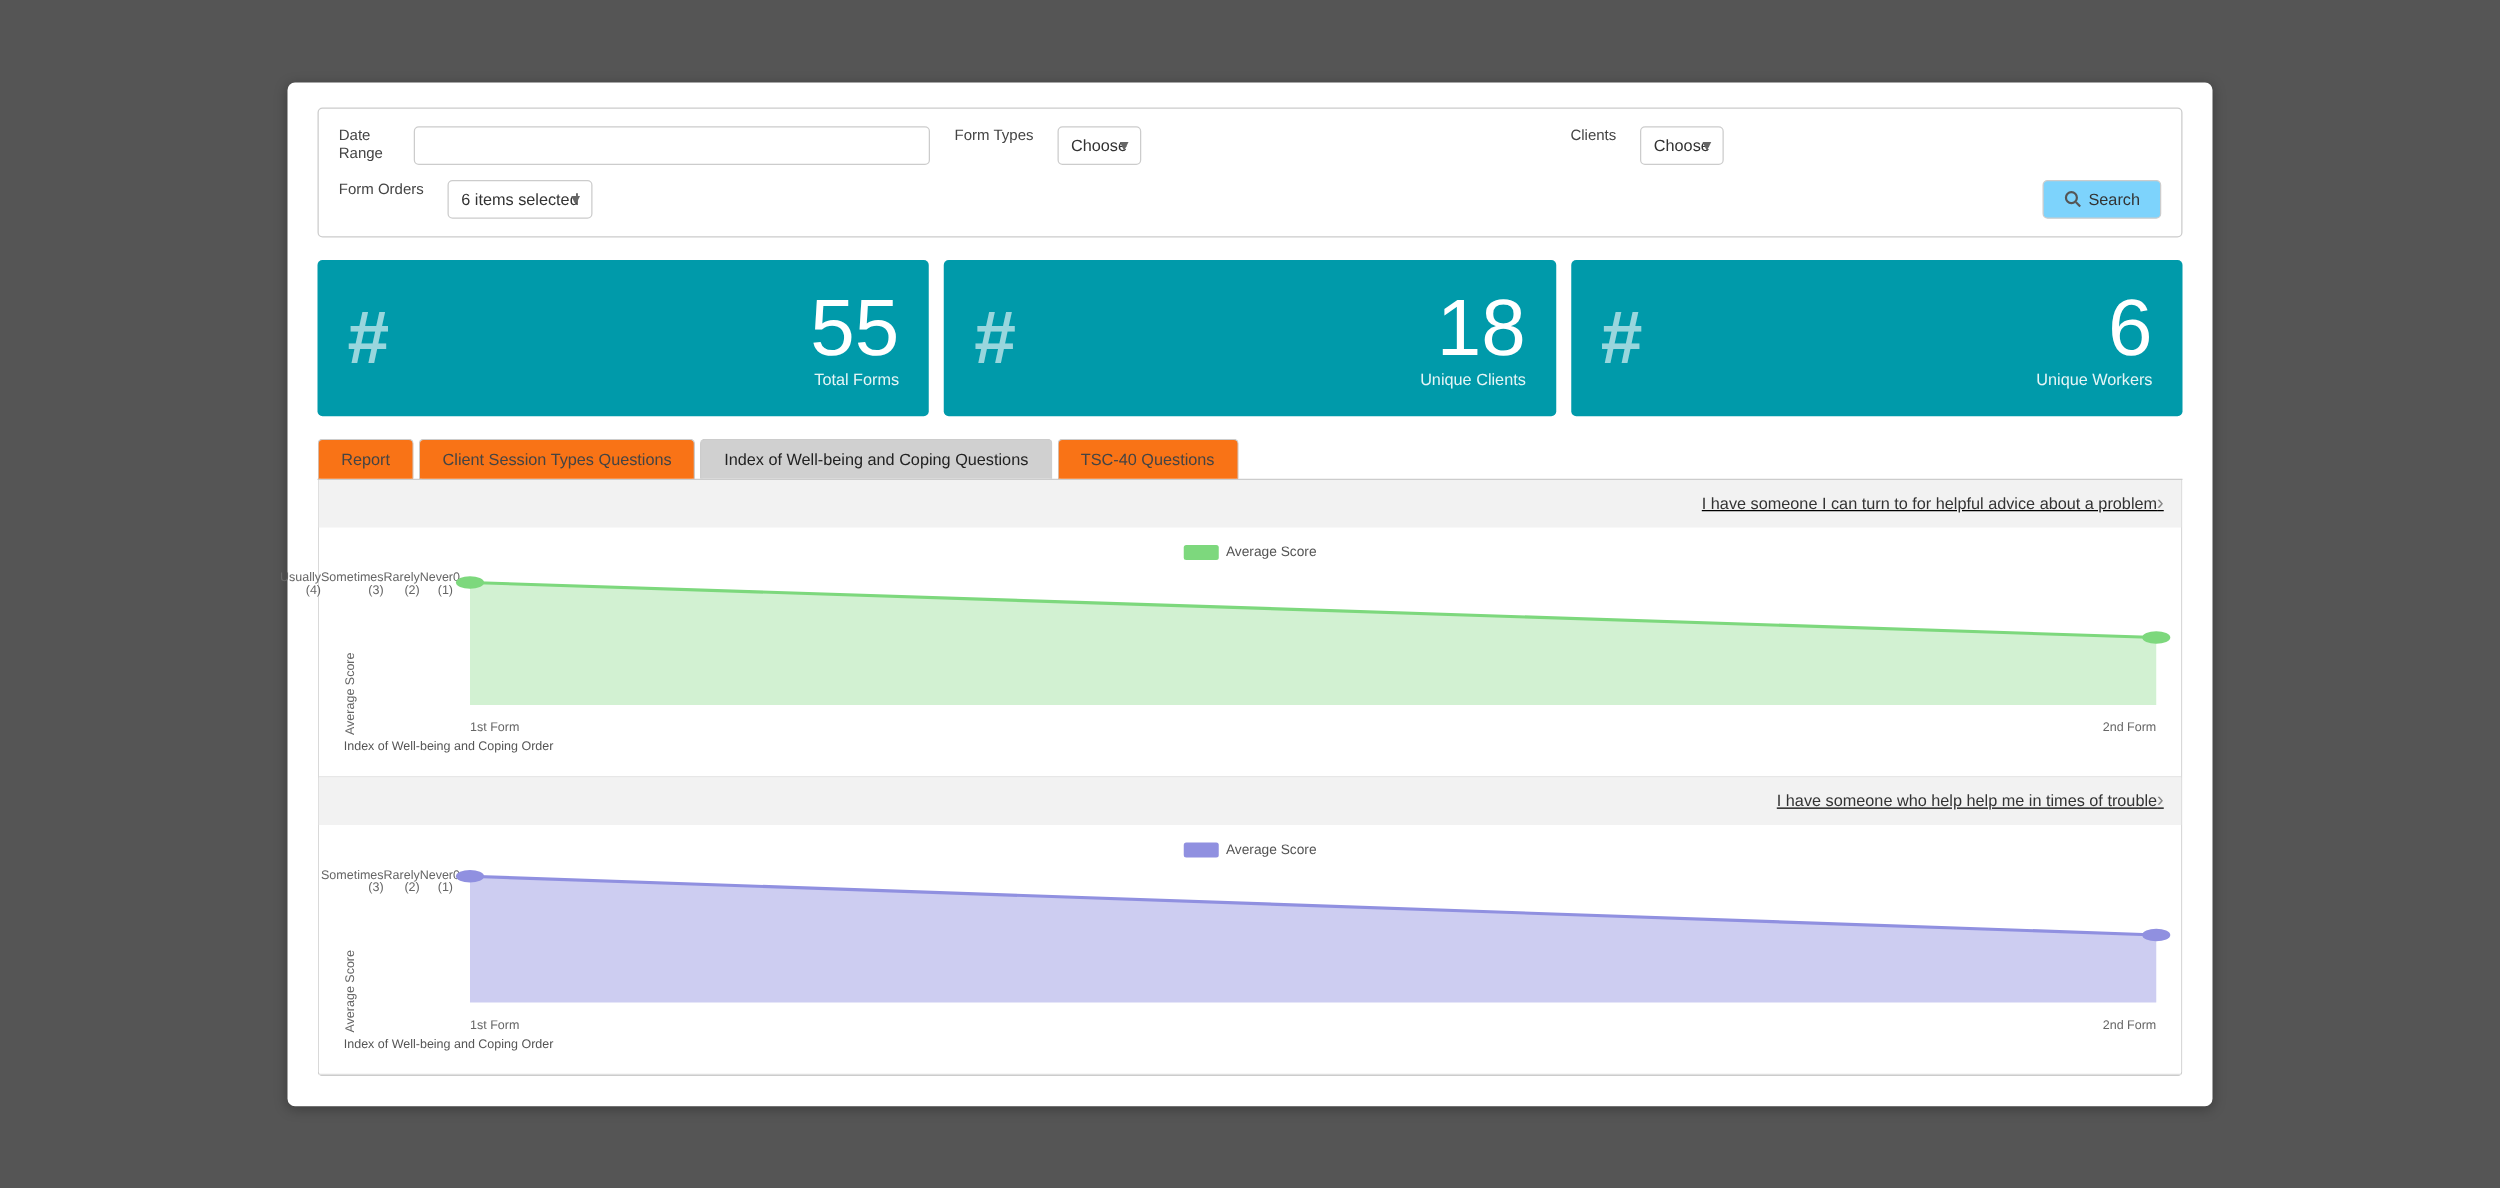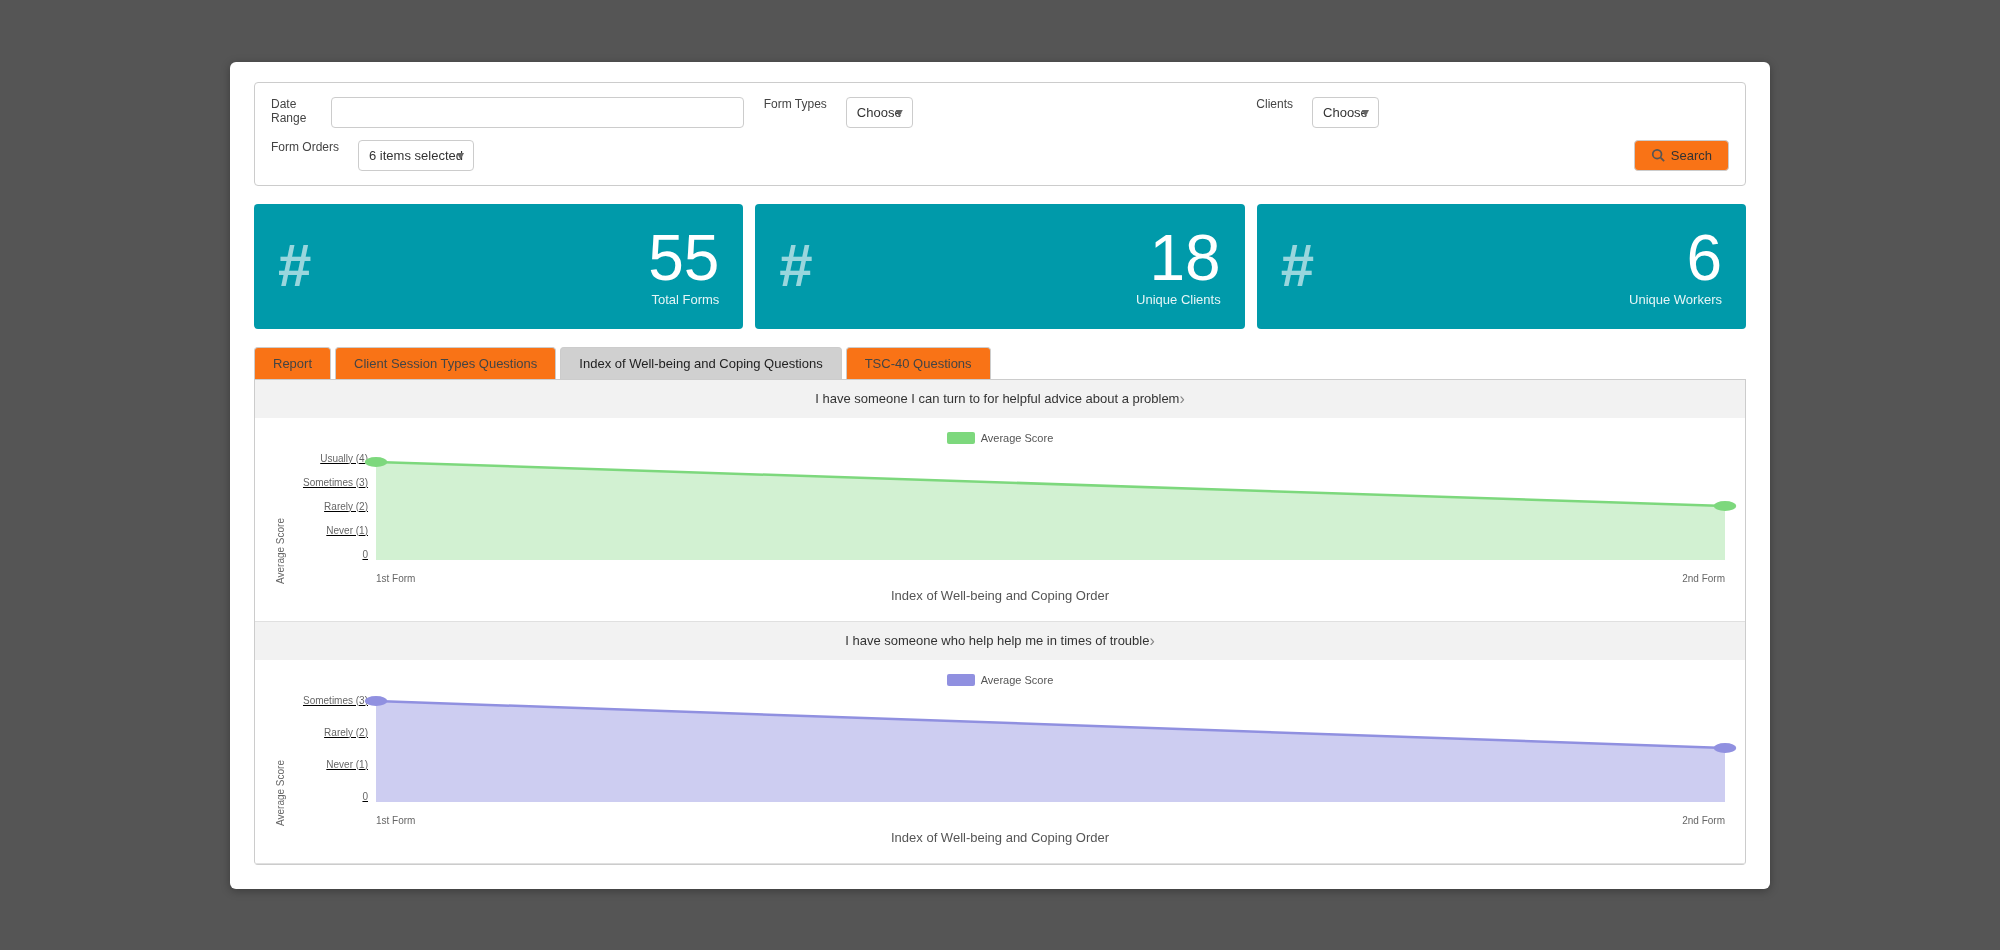--- a/index.html
+++ b/index.html
@@ -86,21 +86,21 @@
       content: "▾";
       position: absolute;
       right: 10px;
       top: 50%;
       transform: translateY(-50%);
       font-size: 14px;
       color: #666;
       pointer-events: none;
     }
     .search-btn {
-      background: #f97316;
+      background: #7dd3fc;
       border: 1px solid #ccc;
       border-radius: 4px;
       padding: 7px 16px;
       font-size: 13px;
       color: #333;
       cursor: pointer;
       display: flex;
       align-items: center;
       gap: 6px;
       white-space: nowrap;
@@ -176,22 +176,23 @@
       border-radius: 0 0 4px 4px;
       padding: 0;
     }
     .question-block {
       border-bottom: 1px solid #e0e0e0;
     }
     .question-header {
       background: #f2f2f2;
       padding: 10px 14px;
       display: flex;
-      justify-content: center;
-      align-items: center;
+      justify-content: flex-end;
+      align-items: center;
+      text-decoration: underline;
     }
     .question-title {
       font-size: 13px;
       color: #333;
     }
     .chevron-right {
       font-size: 16px;
       color: #888;
     }
     .chart-area {
@@ -234,24 +235,23 @@
       flex: 1;
       position: relative;
     }
     .y-labels {
       position: absolute;
       left: 0;
       top: 0;
       bottom: 24px;
       width: 80px;
       display: flex;
-      flex-direction: column;
-      justify-content: space-between;
+      flex-direction: row;
+      justify-content: flex-end;
       padding-right: 4px;
-      text-decoration: underline;
     }
     .y-label {
       font-size: 10px;
       color: #666;
       text-align: right;
       line-height: 1;
     }
     .chart-plot {
       position: absolute;
       left: 84px;
@@ -264,22 +264,21 @@
       position: absolute;
       left: 84px;
       right: 0;
       bottom: 0;
       display: flex;
       justify-content: space-between;
       font-size: 10px;
       color: #666;
     }
     .chart-xlabel-center {
-      text-align: center;
-      font-size: 13px;
+      font-size: 10px;
       color: #555;
       margin-top: 4px;
     }
     svg.chart-svg {
       width: 100%;
       height: 100%;
       overflow: visible;
     }
   </style>
 </head>

